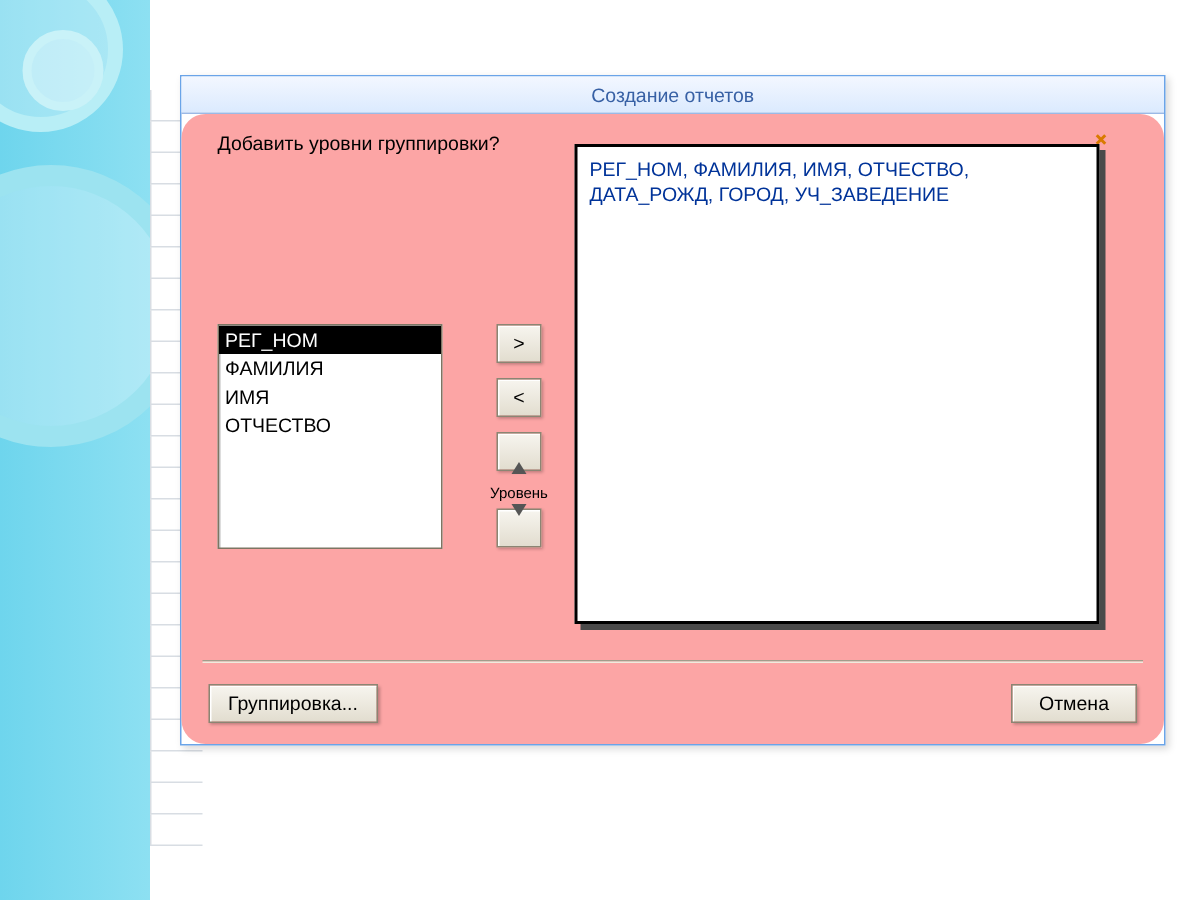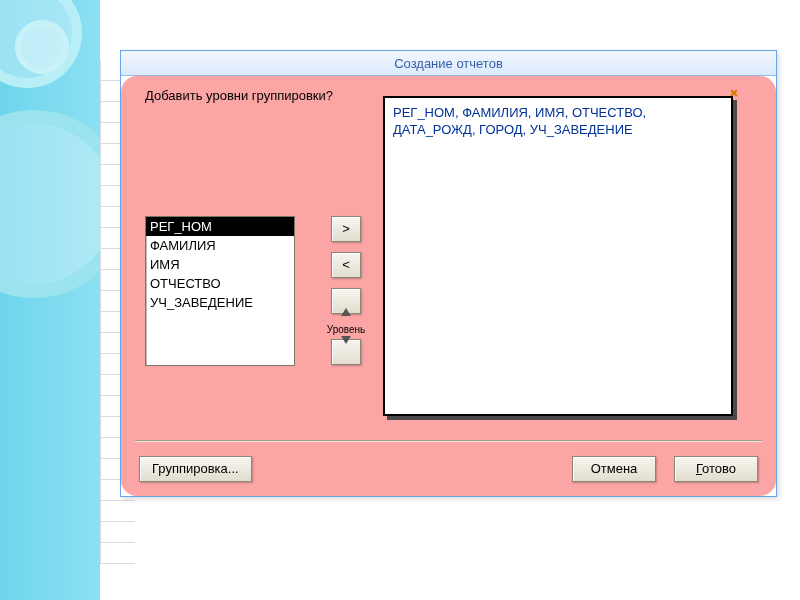--- a/index.html
+++ b/index.html
@@ -281,21 +281,20 @@
 
   <div class="dlg-body">
 
     <div class="prompt">Добавить уровни группировки?</div>
 
     <div class="listbox" id="fields-listbox">
         <div class="item selected">РЕГ_НОМ</div>
         <div class="item">ФАМИЛИЯ</div>
         <div class="item">ИМЯ</div>
         <div class="item">ОТЧЕСТВО</div>
-        <div class="item">УЧ_ЗАВЕДЕНИЕ</div>
       </div>
 
     <div class="midbtns">
       <button class="sqbtn">&gt;</button>
       <button class="sqbtn">&lt;</button>
       <button class="sqbtn">
         <span class="arrow-up"></span>
       </button>
       <div class="midlabel">Уровень</div>
       <button class="sqbtn">
@@ -309,19 +308,16 @@
       <div class="line">РЕГ_НОМ, ФАМИЛИЯ, ИМЯ, ОТЧЕСТВО,</div>
       <div class="line">ДАТА_РОЖД, ГОРОД, УЧ_ЗАВЕДЕНИЕ</div>
     </div>
 
     <div class="sep"></div>
 
     <div class="btnrow">
       <button class="wbtn first">Группировка...</button>
       <span class="spacer"></span>
       <button class="wbtn">Отмена</button>
-      <button class="wbtn">
-        <span class="mnemonic">Г</span><span>отово</span>
-      </button>
     </div>
 
   </div>
 </div>
 
 </body></html>

